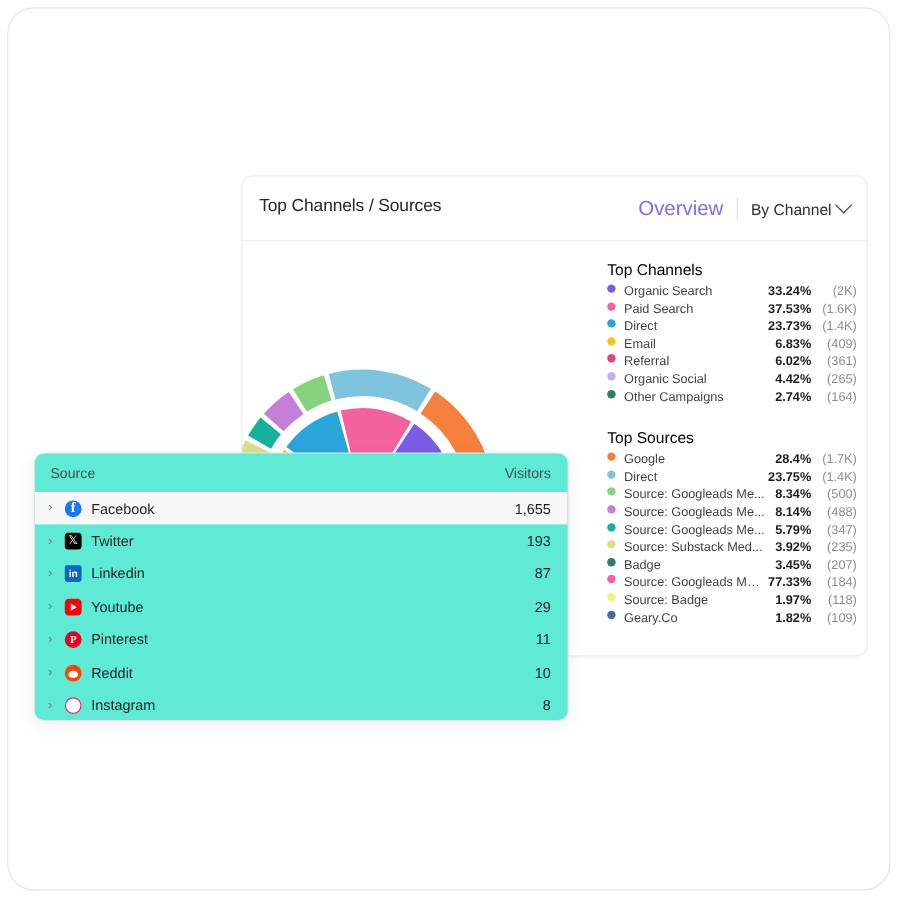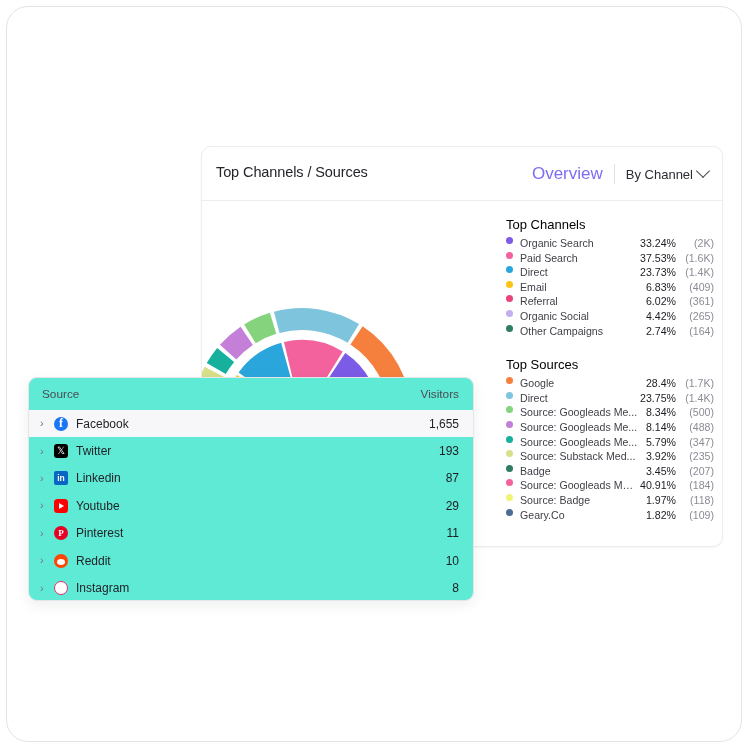--- a/index.html
+++ b/index.html
@@ -126,21 +126,21 @@
     flex: 0 0 7px;
     margin-right: 7px;
   }
   .lg-label {
     flex: 1 1 auto;
     overflow: hidden;
     text-overflow: ellipsis;
     color: #3f3f47;
   }
   .lg-pct {
-    font-weight: normal;
+    font-weight: bold;
     color: #1c1c22;
     margin-left: 6px;
   }
   .lg-count {
     color: #8b8b95;
     margin-left: 4px;
     min-width: 34px;
     text-align: right;
   }
 
@@ -401,21 +401,21 @@
             </div>
             <div class="legend-row">
               <span class="dot" style="background: rgb(46, 125, 99);"></span>
               <span class="lg-label">Badge</span>
               <span class="lg-pct">3.45%</span>
               <span class="lg-count">(207)</span>
             </div>
             <div class="legend-row">
               <span class="dot" style="background: rgb(243, 98, 157);"></span>
               <span class="lg-label">Source: Googleads Me...</span>
-              <span class="lg-pct">40.91%</span>
+              <span class="lg-pct">77.33%</span>
               <span class="lg-count">(184)</span>
             </div>
             <div class="legend-row">
               <span class="dot" style="background: rgb(238, 245, 116);"></span>
               <span class="lg-label">Source: Badge</span>
               <span class="lg-pct">1.97%</span>
               <span class="lg-count">(118)</span>
             </div>
             <div class="legend-row">
               <span class="dot" style="background: rgb(74, 108, 150);"></span>

